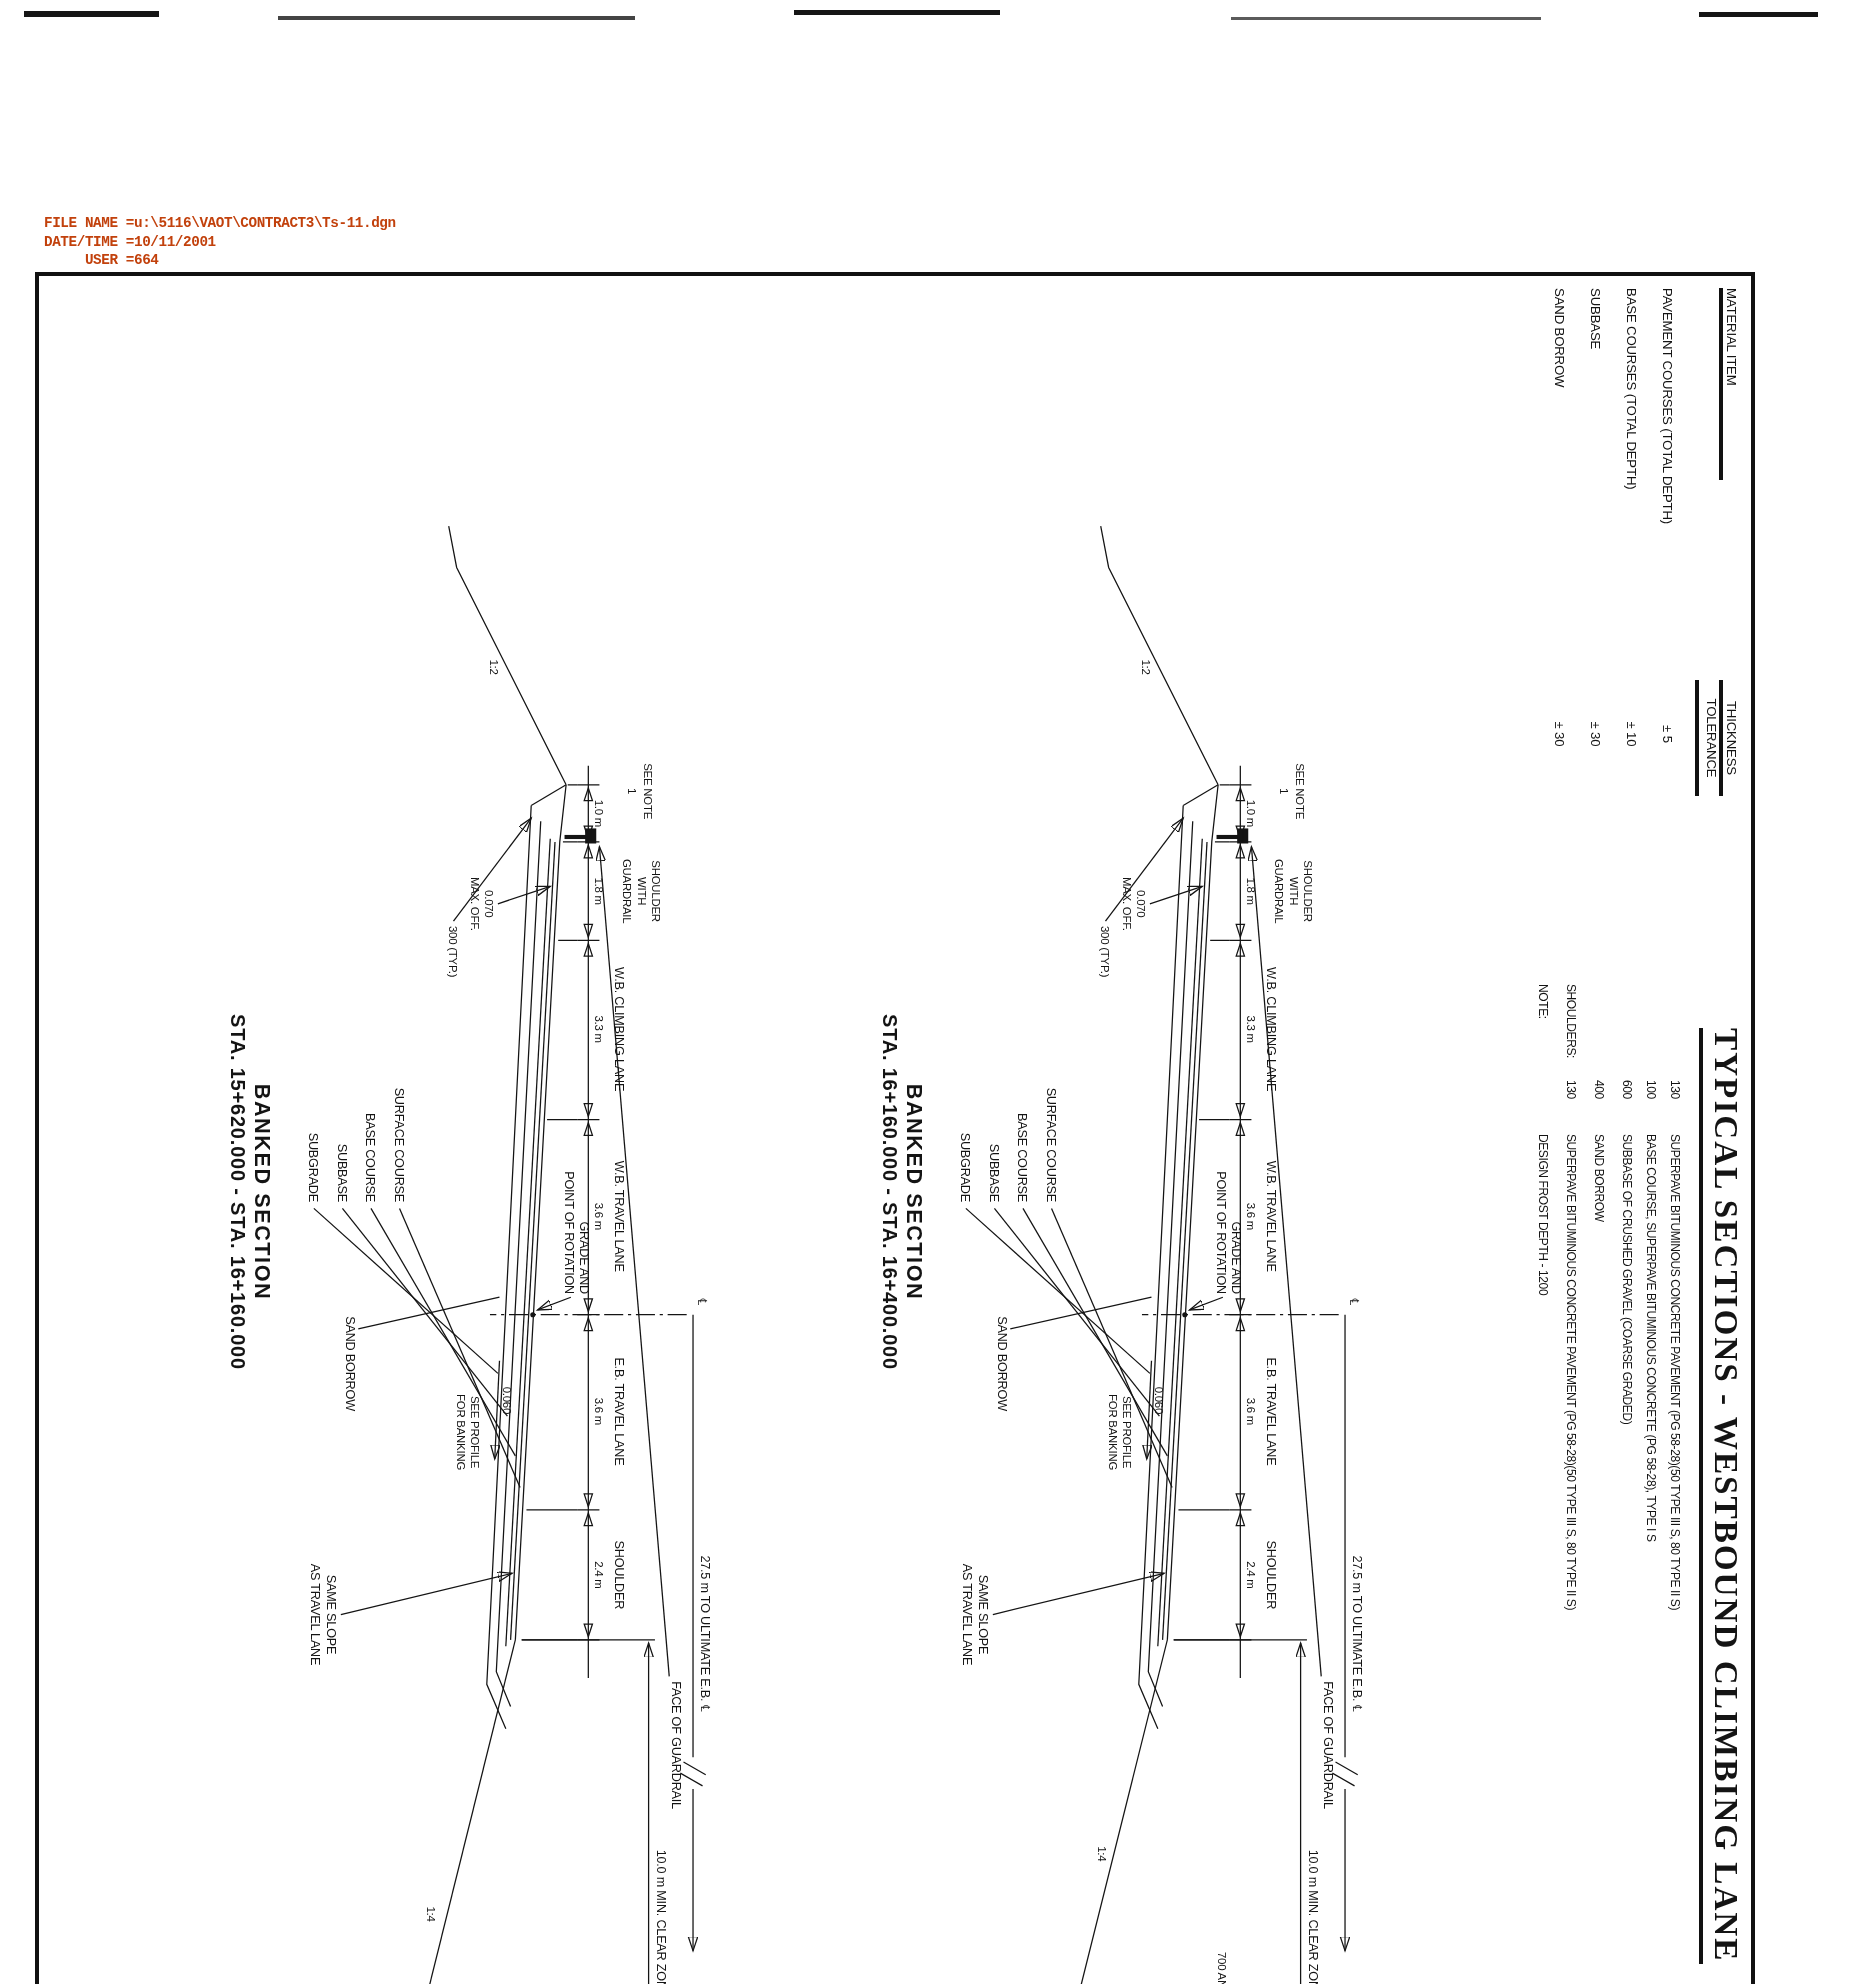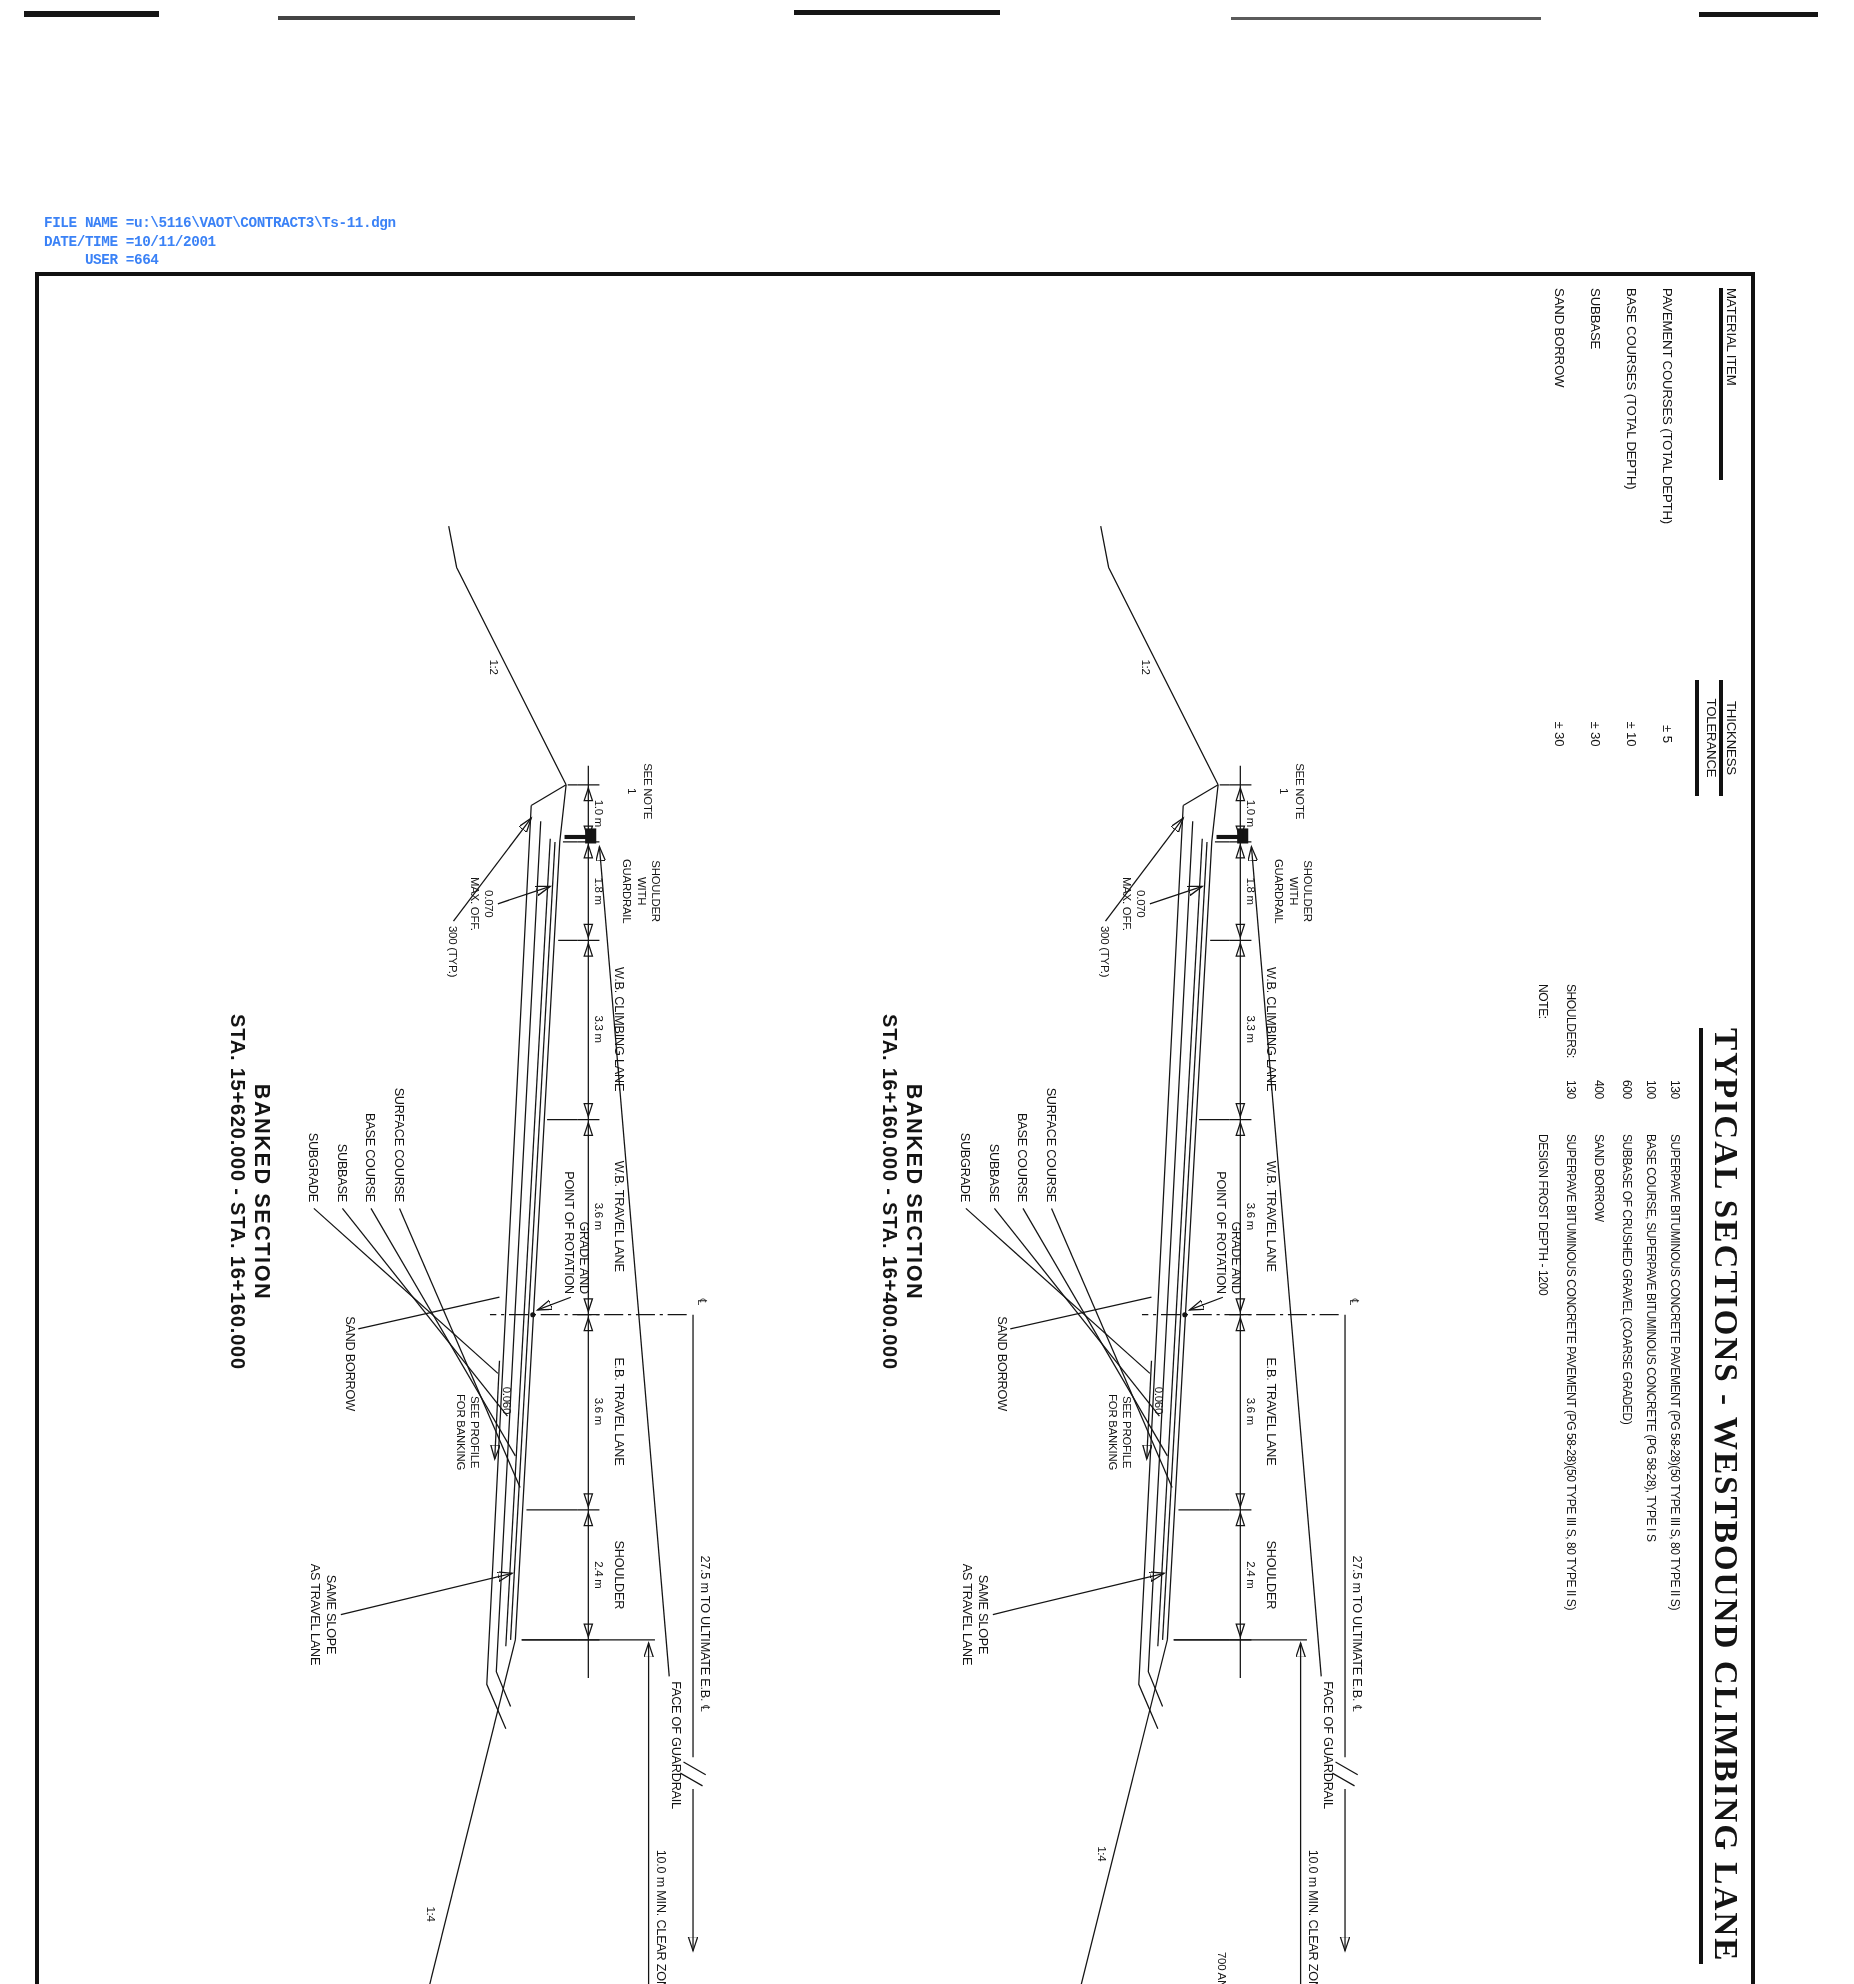--- a/index.html
+++ b/index.html
@@ -1,18 +1,18 @@
 <!DOCTYPE html>
 <html style="font-size:6.4px"><head>
 <meta charset="utf-8">
 <style>
   html,body{margin:0;padding:0;background:#e8e8e6;}
   .canvas{position:relative;width:1855px;height:2858px;background:#ffffff;overflow:hidden;}
   .stamp{position:absolute;left:44px;top:214px;font-family:"Liberation Mono",monospace;
-         font-size:14.3px;line-height:18.7px;font-weight:700;color:#3b82f6;white-space:pre;letter-spacing:-0.4px;}
+         font-size:14.3px;line-height:18.7px;font-weight:700;color:#c2410c;white-space:pre;letter-spacing:-0.4px;}
   .artifact{position:absolute;background:#151515;}
   
   .sheet{position:absolute;left:0;top:0;width:715px;height:464px;
          transform:translate(1855px,0) rotate(90deg) scale(4);transform-origin:0 0;
          font-family:"Liberation Sans",sans-serif;color:#141414;}
   .border{position:absolute;left:68px;top:24.6px;width:630px;height:428px;border:0.7px solid #111;}
   .abs{position:absolute;}
   .t7{font-size:3px;letter-spacing:-0.1px;}
   .t8{font-size:3.3px;letter-spacing:-0.04px;}
   .u{border-bottom:0.4px solid #111;padding-bottom:0.4px;}

